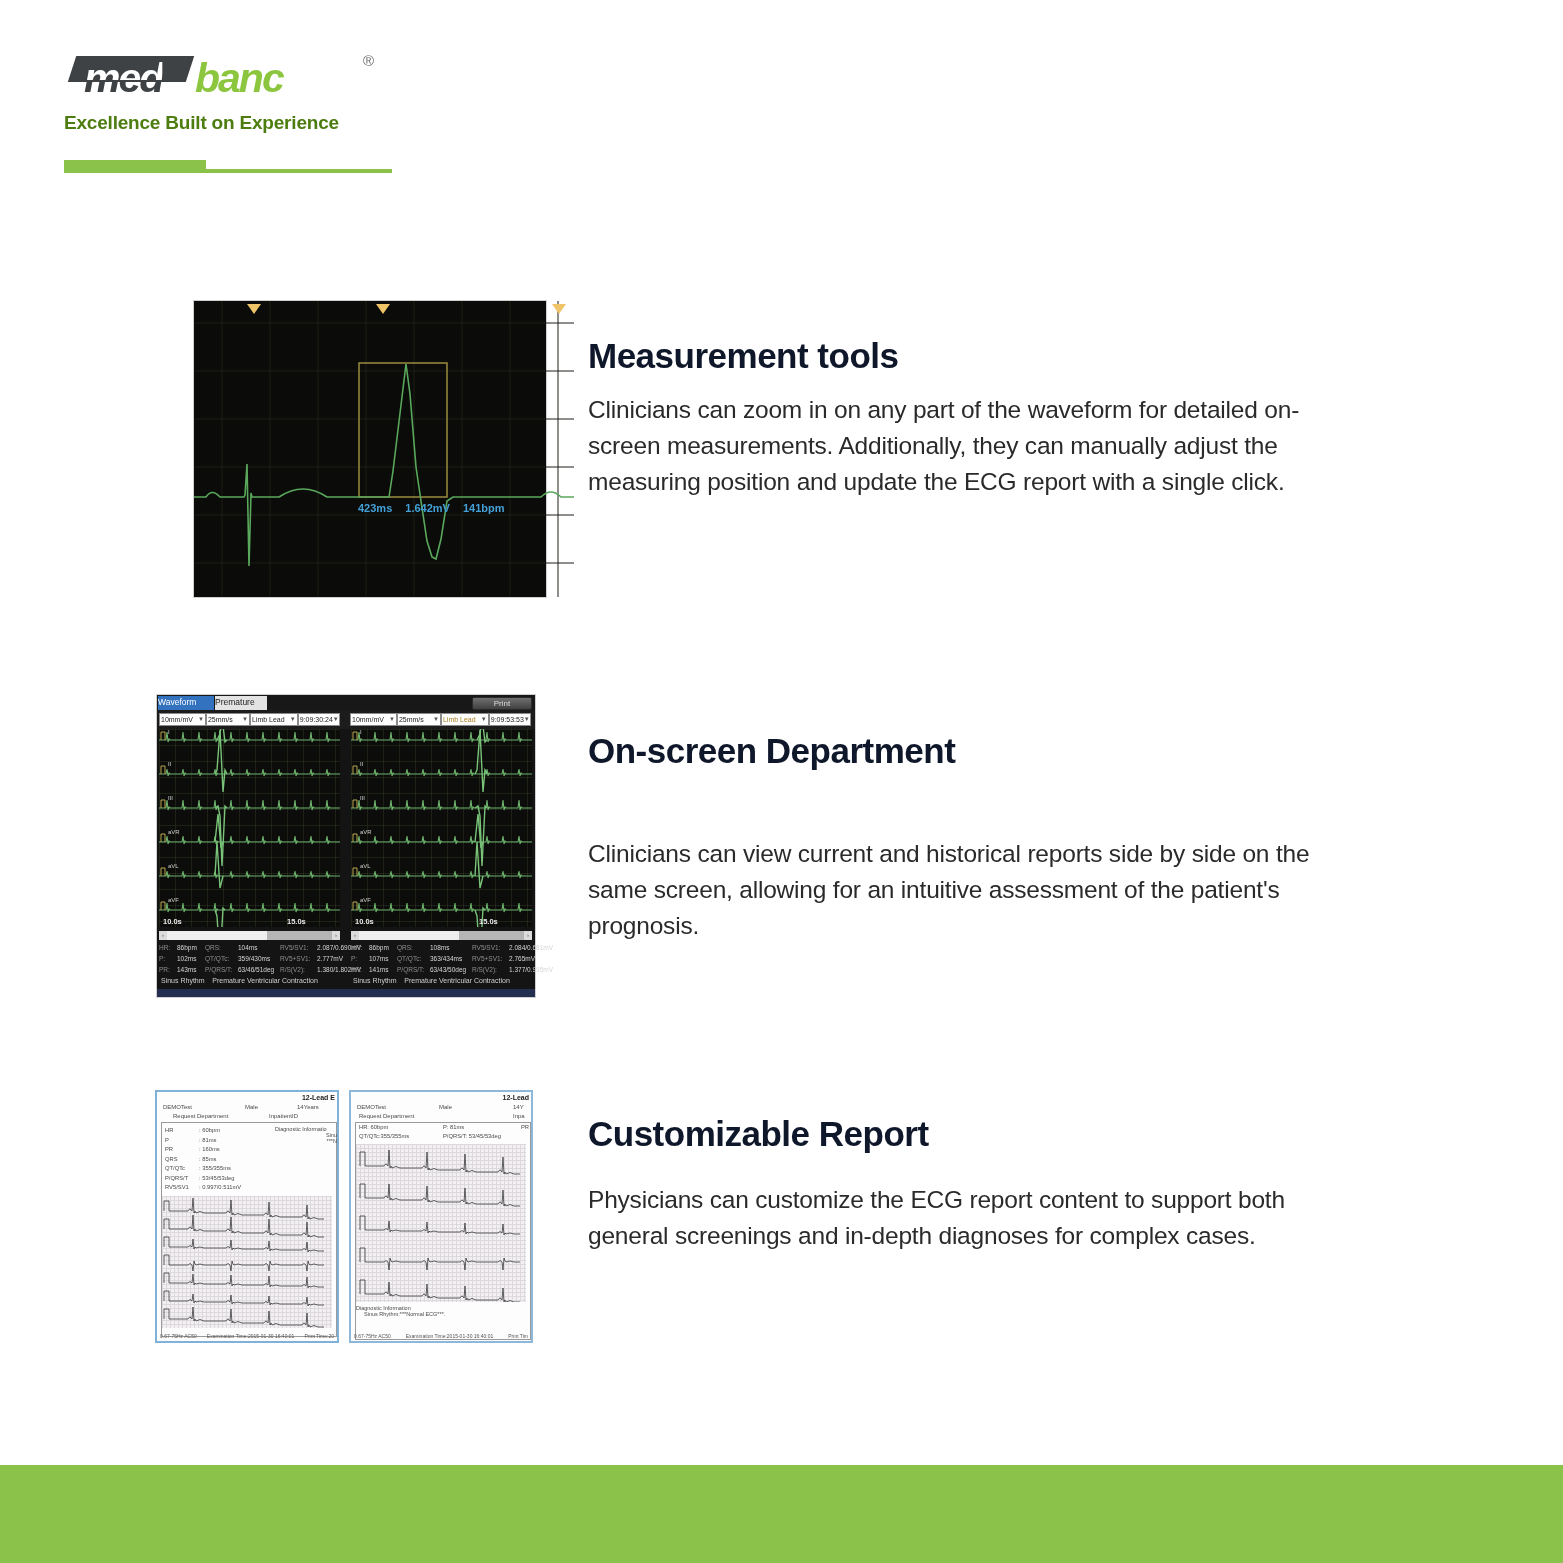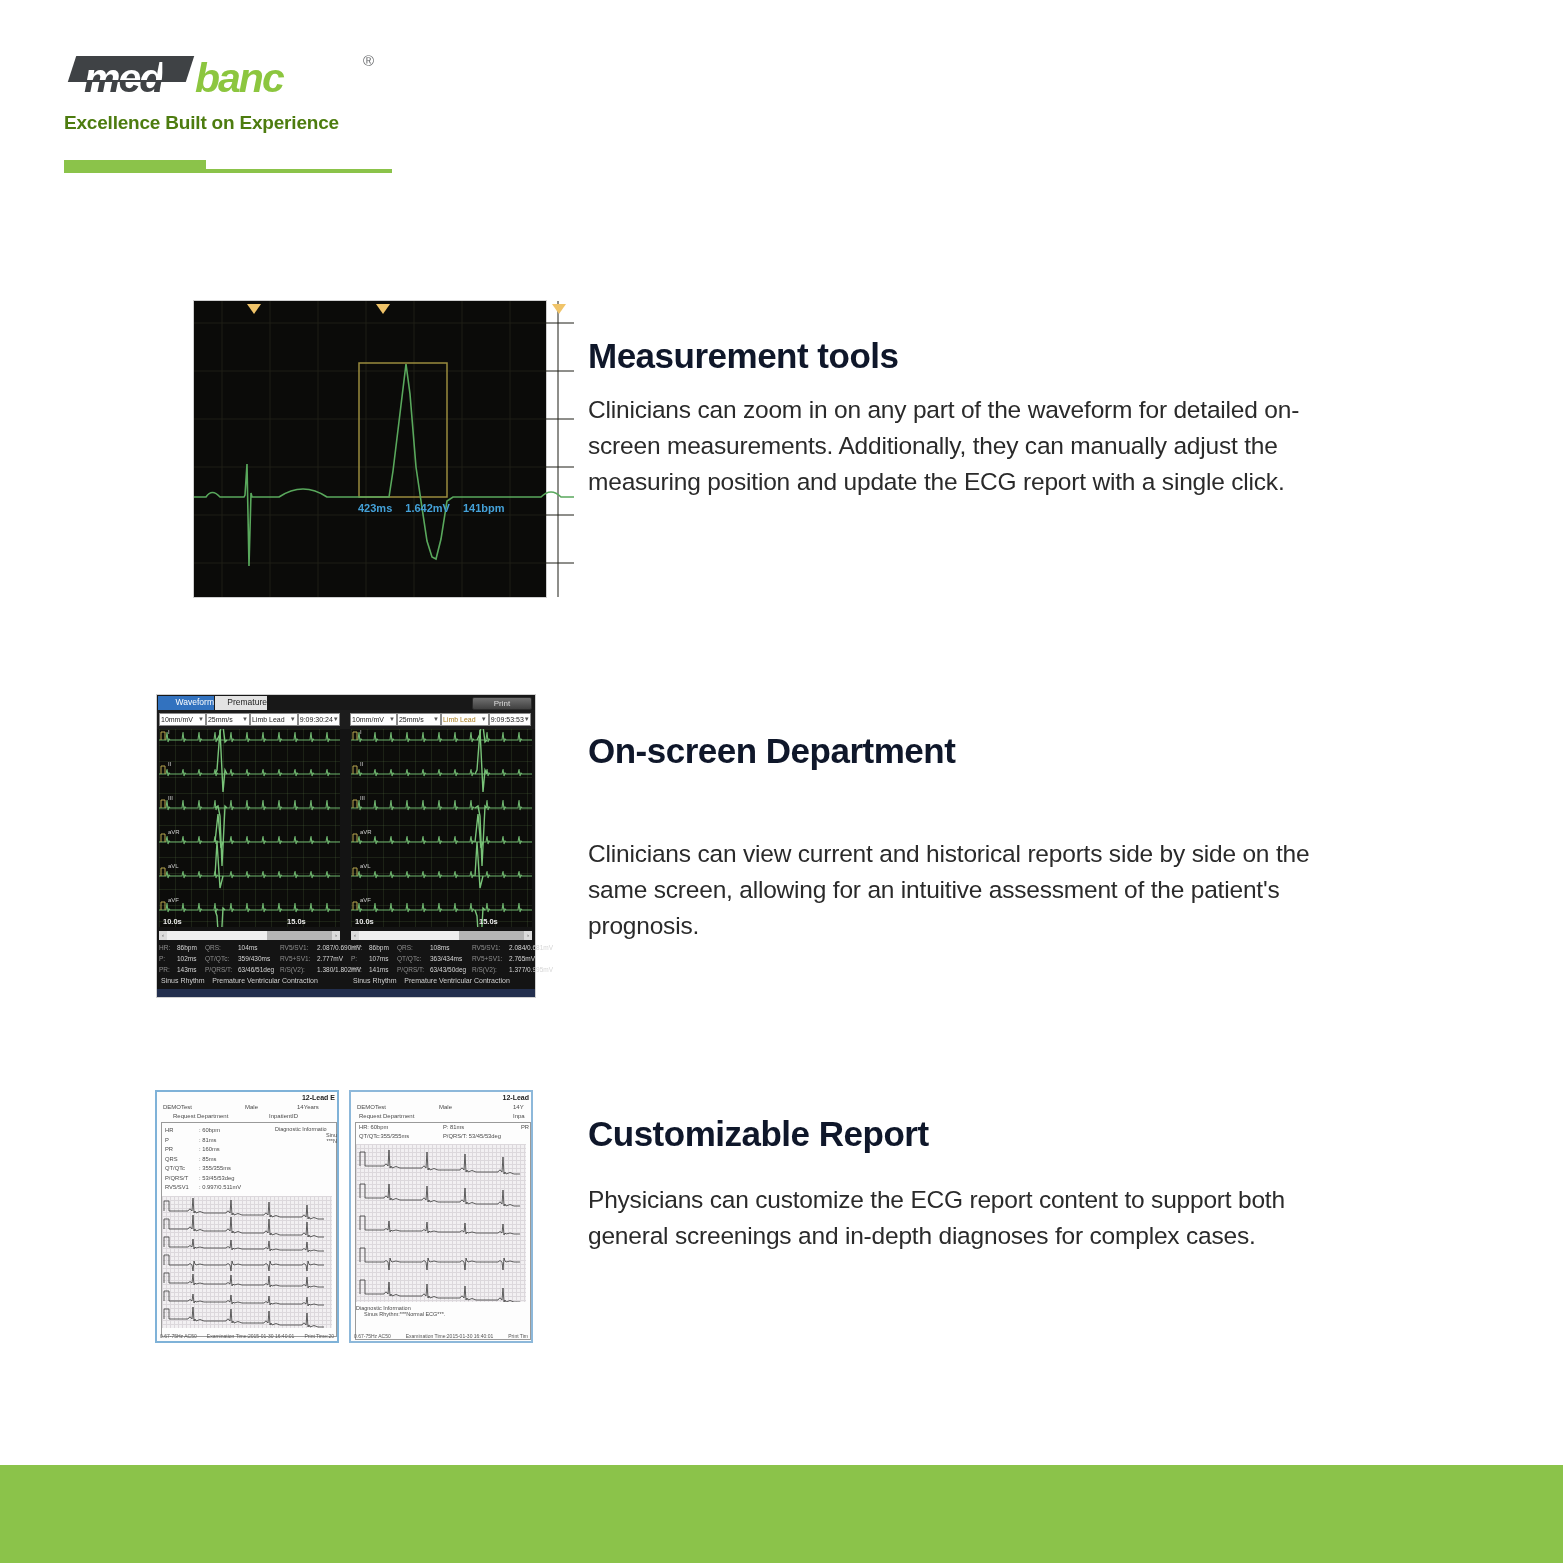--- a/index.html
+++ b/index.html
@@ -24,21 +24,21 @@
 
   
   .shot1{position:absolute;left:158px;top:301px;width:352px;height:296px;background:#0b0b09;outline:1px solid #cfcfcf;margin-left:36px;}
   .shot1 svg{position:absolute;left:0;top:0;}
   .readout{position:absolute;left:164px;top:201px;color:#44a1d8;font-size:11px;font-weight:700;white-space:nowrap;}
   .readout span{margin-right:13px;}
 
   
   .shot2{position:absolute;left:157px;top:695px;width:378px;height:302px;background:#141414;outline:1px solid #d0d0d0;}
   .s2-tabbar{position:absolute;left:0;top:0;width:378px;height:15px;background:#181818;}
-  .s2-tab{position:absolute;top:1px;height:26px;line-height:13px;text-align:right;font-size:8.5px;}
+  .s2-tab{position:absolute;top:1px;height:26px;line-height:13px;text-align:left;font-size:8.5px;}
   .tab-wave{left:1px;width:56px;background:#3272bf;color:#fff;}
   .tab-tmpl{left:58px;width:52px;background:#e3e3e3;color:#222;}
   .s2-print{position:absolute;right:3px;top:2px;width:58px;height:11px;line-height:11px;text-align:center;
             background:linear-gradient(#707070,#404040);border:1px solid #2a2a2a;border-radius:2px;color:#ddd;font-size:8px;}
   .s2-toolbar{position:absolute;left:0;top:15px;width:378px;height:19px;background:#1c1c1c;}
   .tb-group{position:absolute;top:3px;height:13px;display:flex;}
   .tb-box{background:#fff;border:1px solid #8a8a8a;height:11px;line-height:11px;font-size:7px;color:#222;
           display:flex;justify-content:space-between;overflow:hidden;white-space:nowrap;padding:0 1px;}
   .tb-box .dd{color:#555;font-size:6px;line-height:11px;}
   .hl{color:#a97c1c;}

